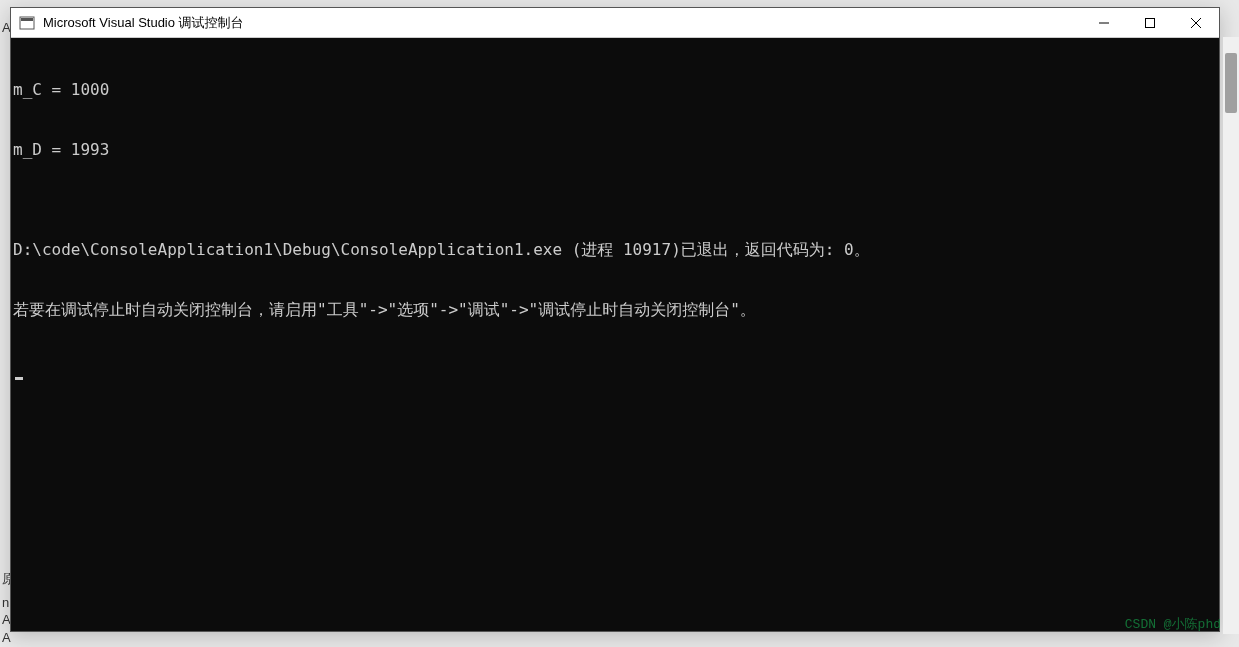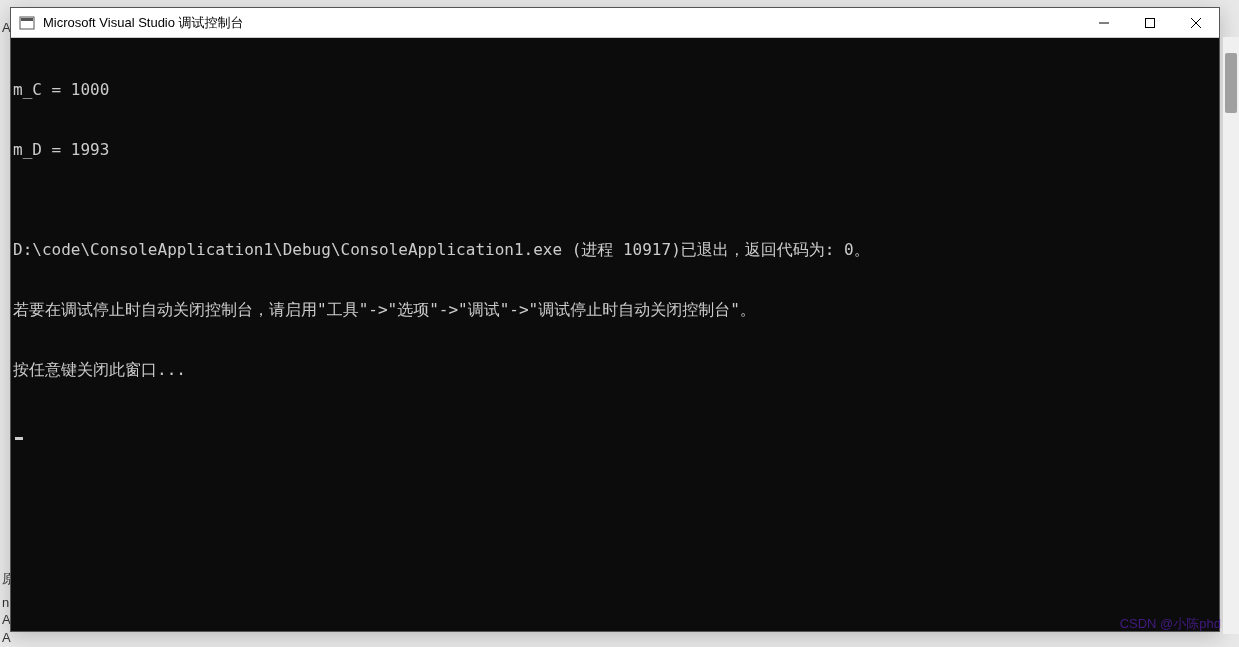--- a/index.html
+++ b/index.html
@@ -118,23 +118,23 @@
       left: 2px;
       width: 12px;
       height: 60px;
       background: #a0a0a0;
       border-radius: 2px;
     }
     .watermark {
       position: absolute;
       right: 18px;
       bottom: 14px;
-      color: #4c1d95;
+      color: #15803d;
       font-size: 13px;
-      font-family: Liberation Sans, sans-serif;
+      font-family: Liberation Mono, monospace;
       opacity: 0.85;
     }
   </style>
 </head>
 <body>
 
 <div class="background-text bg1">A</div>
 <div class="background-text bg2">原</div>
 <div class="background-text bg3">n</div>
 <div class="background-text bg4">A</div>
@@ -169,21 +169,20 @@
         </svg>
       </button>
     </div>
   </div>
   <div class="console-body">
     <div class="console-line">m_C = 1000</div>
     <div class="console-line">m_D = 1993</div>
     <div class="console-line"></div>
     <div class="console-line">D:\code\ConsoleApplication1\Debug\ConsoleApplication1.exe (进程 10917)已退出，返回代码为: 0。</div>
     <div class="console-line">若要在调试停止时自动关闭控制台，请启用"工具"-&gt;"选项"-&gt;"调试"-&gt;"调试停止时自动关闭控制台"。</div>
-    <div class="console-line">按任意键关闭此窗口...</div>
     <div class="console-line"><span class="cursor"></span></div>
   </div>
 </div>
 
 <div class="scrollbar-outer">
   <div class="scrollbar-thumb"></div>
 </div>
 
 <div class="watermark">CSDN @小陈phd</div>
 

